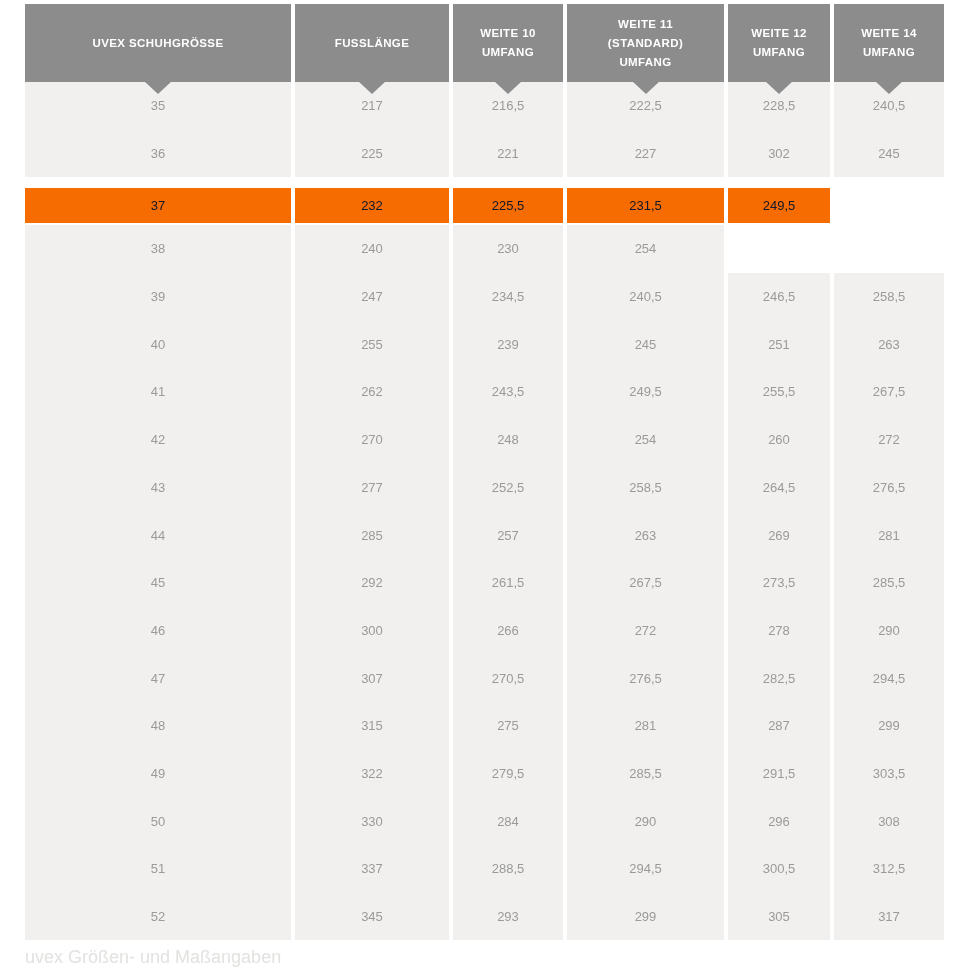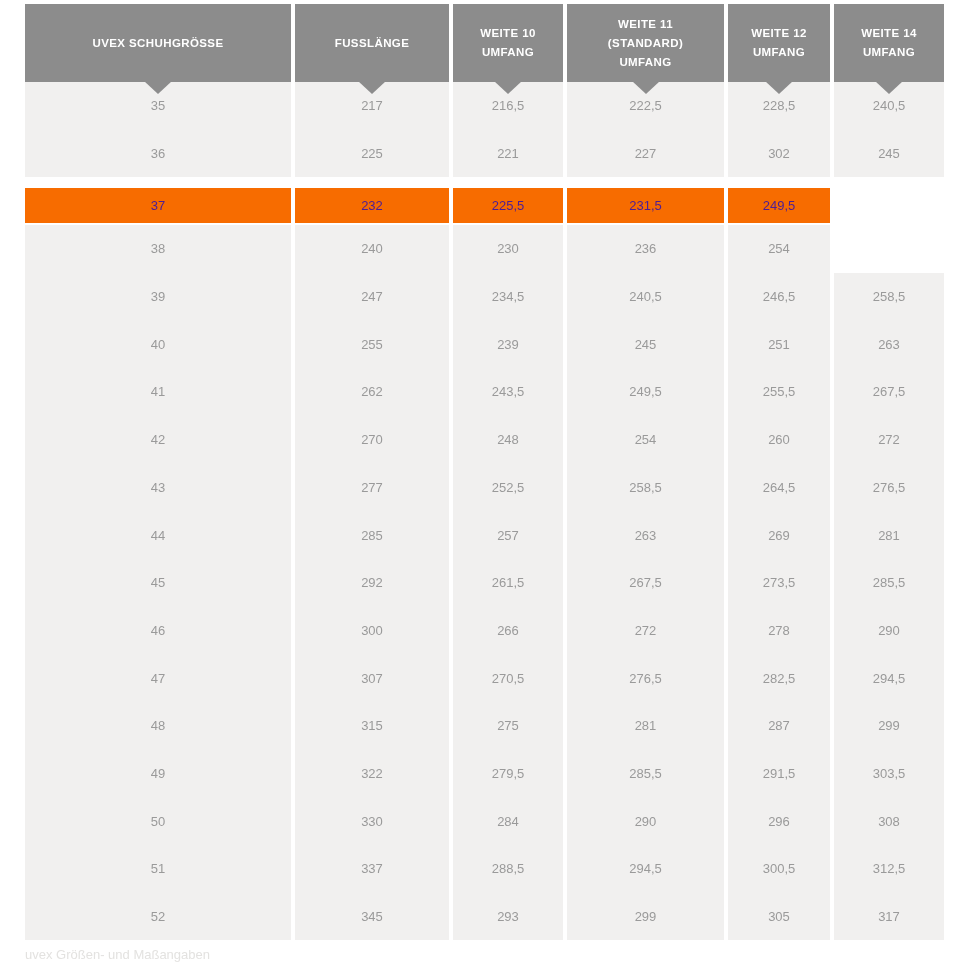--- a/index.html
+++ b/index.html
@@ -66,26 +66,26 @@
     display: flex;
     align-items: center;
     justify-content: center;
   }
   .row.highlight {
     border-top: 2px solid #ffffff;
     border-bottom: 2px solid #ffffff;
   }
   .row.highlight .cell {
     background: var(--highlight);
-    color: #4c1d95;
+    color: #0f172a;
     margin-top: 9px;
   }
   .caption {
     margin: 7px 0 0 25px;
-    font-size: 13px;
+    font-size: 18px;
     color: var(--caption);
   }
 </style>
 </head>
 <body>
 
 <div class="page">
 
   <div class="size-table">
 
@@ -142,21 +142,20 @@
           <div class="cell">37</div>
           <div class="cell">232</div>
           <div class="cell">225,5</div>
           <div class="cell">231,5</div>
           <div class="cell">249,5</div>
         </div>
         <div class="row">
           <div class="cell">38</div>
           <div class="cell">240</div>
           <div class="cell">230</div>
-          <div class="cell">236</div>
           <div class="cell">254</div>
         </div>
         <div class="row">
           <div class="cell">39</div>
           <div class="cell">247</div>
           <div class="cell">234,5</div>
           <div class="cell">240,5</div>
           <div class="cell">246,5</div>
           <div class="cell">258,5</div>
         </div>

